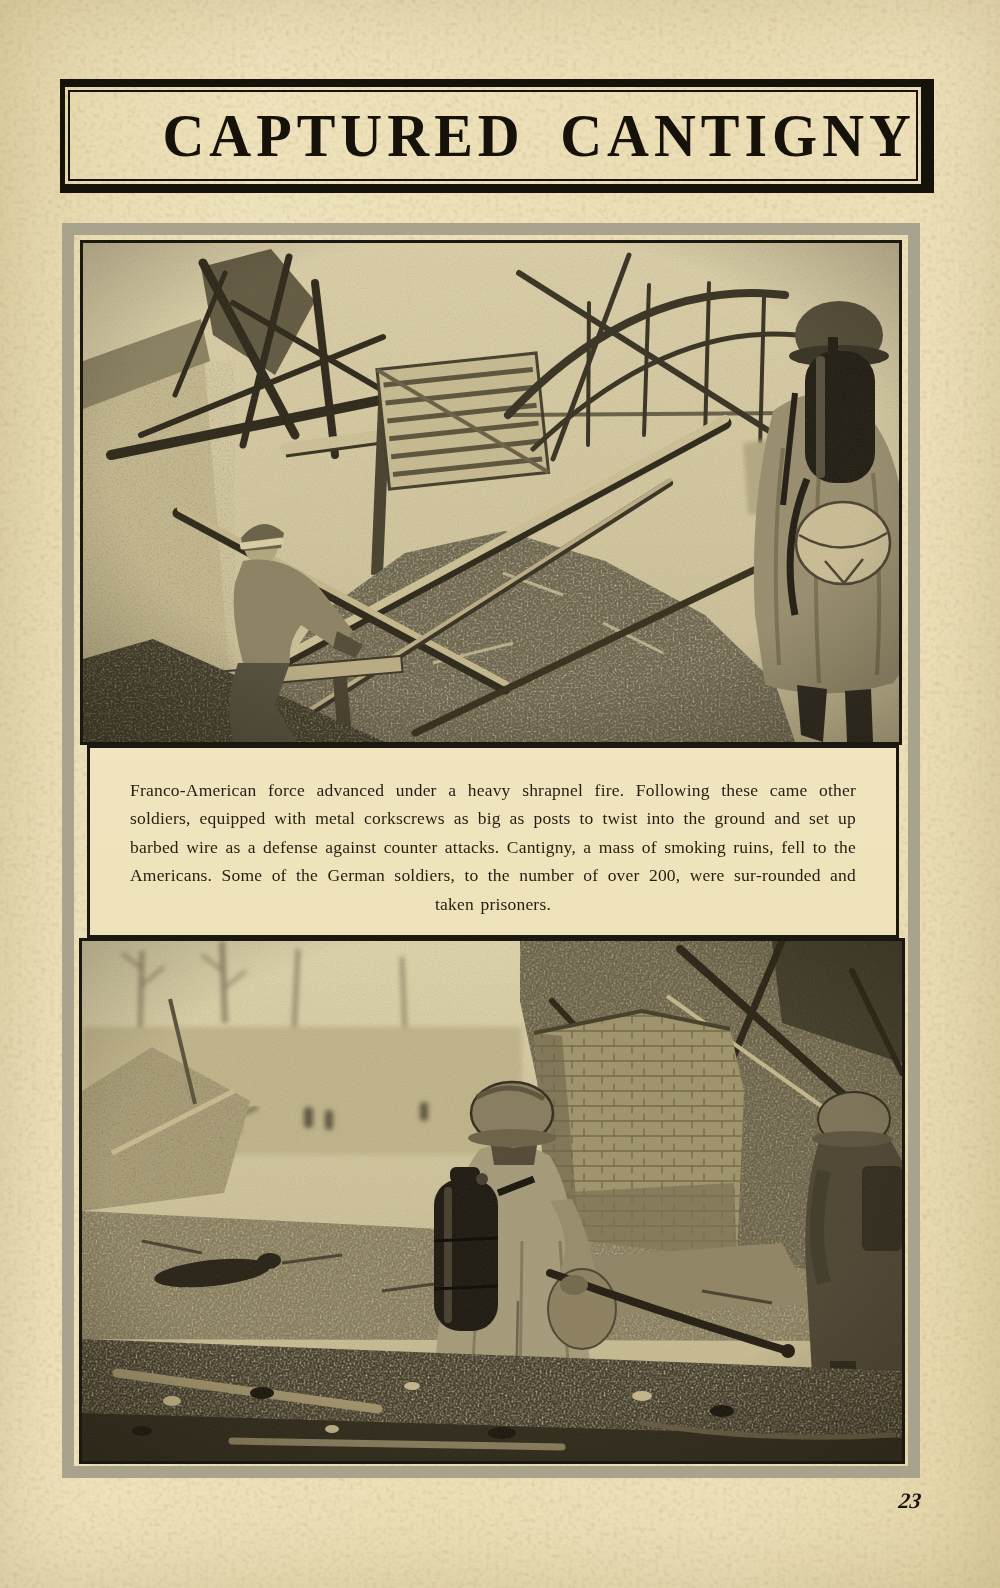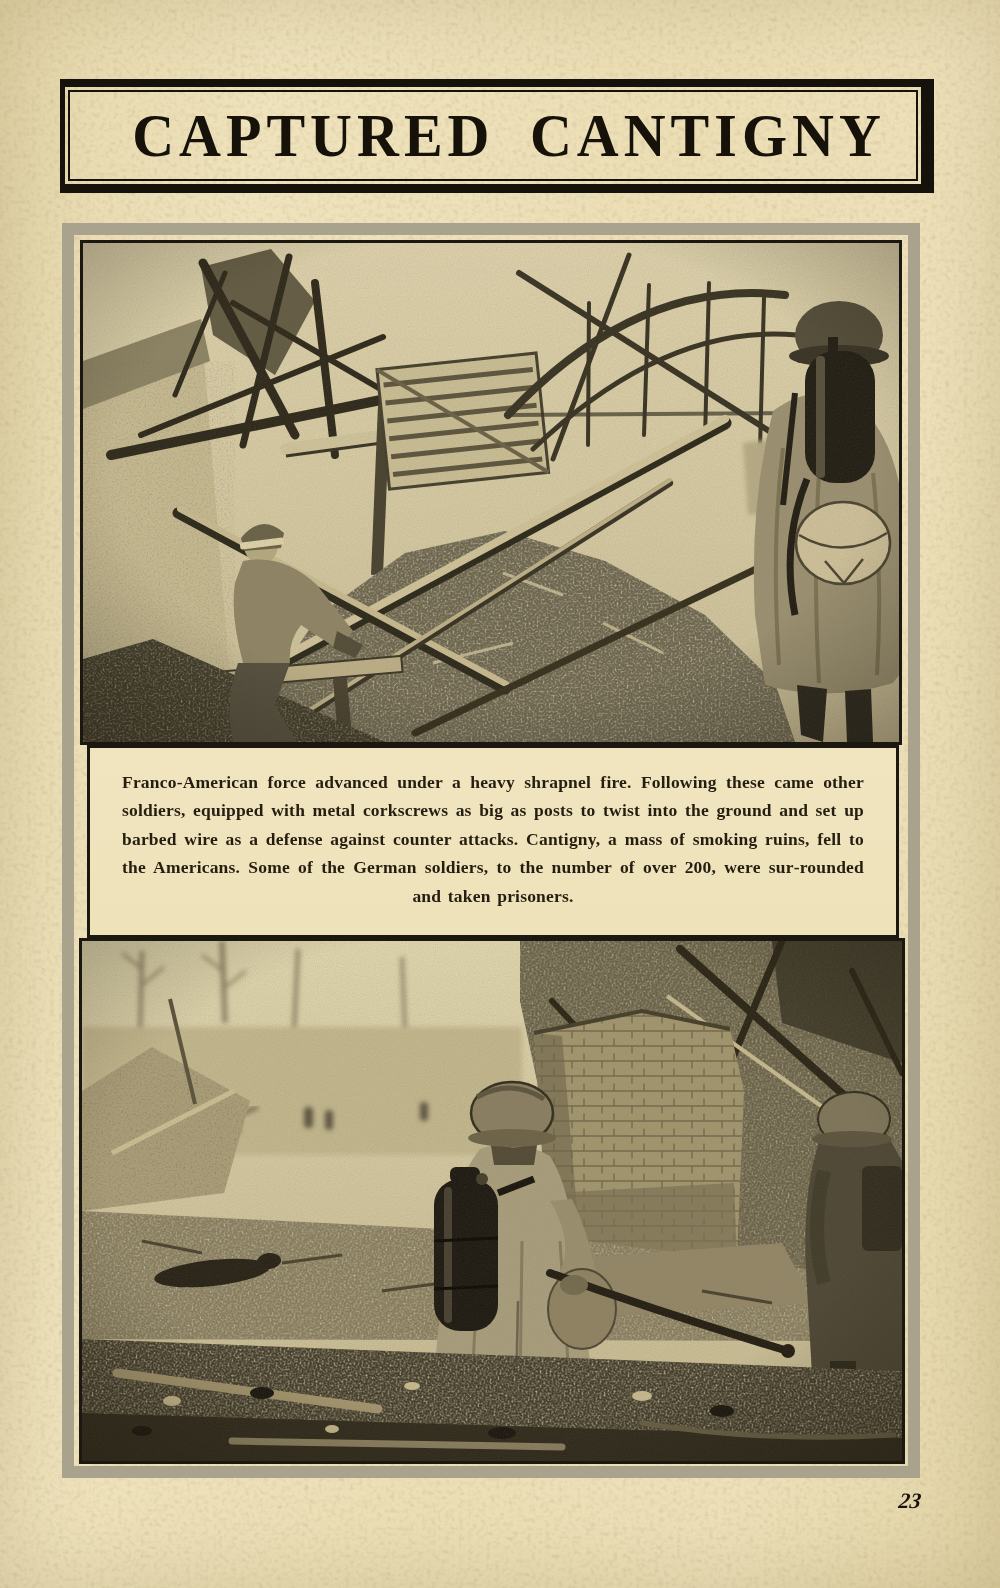--- a/index.html
+++ b/index.html
@@ -18,21 +18,21 @@
   
   .banner{
     position:absolute;left:60px;top:79px;width:874px;height:114px;
     box-sizing:border-box;
     border-style:solid;border-color:#15120c;
     border-width:8px 13px 9px 5px;
   }
   .banner-inner{
     position:absolute;inset:3px;
     border:2.5px solid #15120c;
-    display:flex;align-items:center;justify-content:center;padding-left:32px;
+    display:flex;align-items:center;justify-content:flex-end;padding-left:32px;
   }
   .banner-title{
     margin:0;
     font-size:58px;font-weight:bold;letter-spacing:5px;word-spacing:16px;
     color:#16120a;white-space:nowrap;
     transform:scaleY(1.04);
   }
 
   
   .mat-frame{
@@ -54,22 +54,22 @@
 
   
   .caption-box{
     position:absolute;left:87px;top:745px;width:812px;height:193px;
     box-sizing:border-box;
     border:3px solid #1b1812;
     background:linear-gradient(180deg,#f1e5c0,#eee2ba);
     z-index:3;
   }
   .caption-text{
-    margin:0;padding:20px 32px 0 32px;
-    font-size:17.5px;font-weight:bold;line-height:28.4px;
+    margin:8px;padding:20px 32px 0 32px;
+    font-size:17.5px;font-weight:normal;line-height:28.4px;
     letter-spacing:.2px;word-spacing:2px;
     text-align:justify;text-align-last:center;
     color:#241d10;
   }
 
   
   .page-number{
     position:absolute;left:899px;top:1488px;
     font-size:22px;font-weight:bold;font-style:italic;
     color:#16120a;transform:skewX(-8deg);

